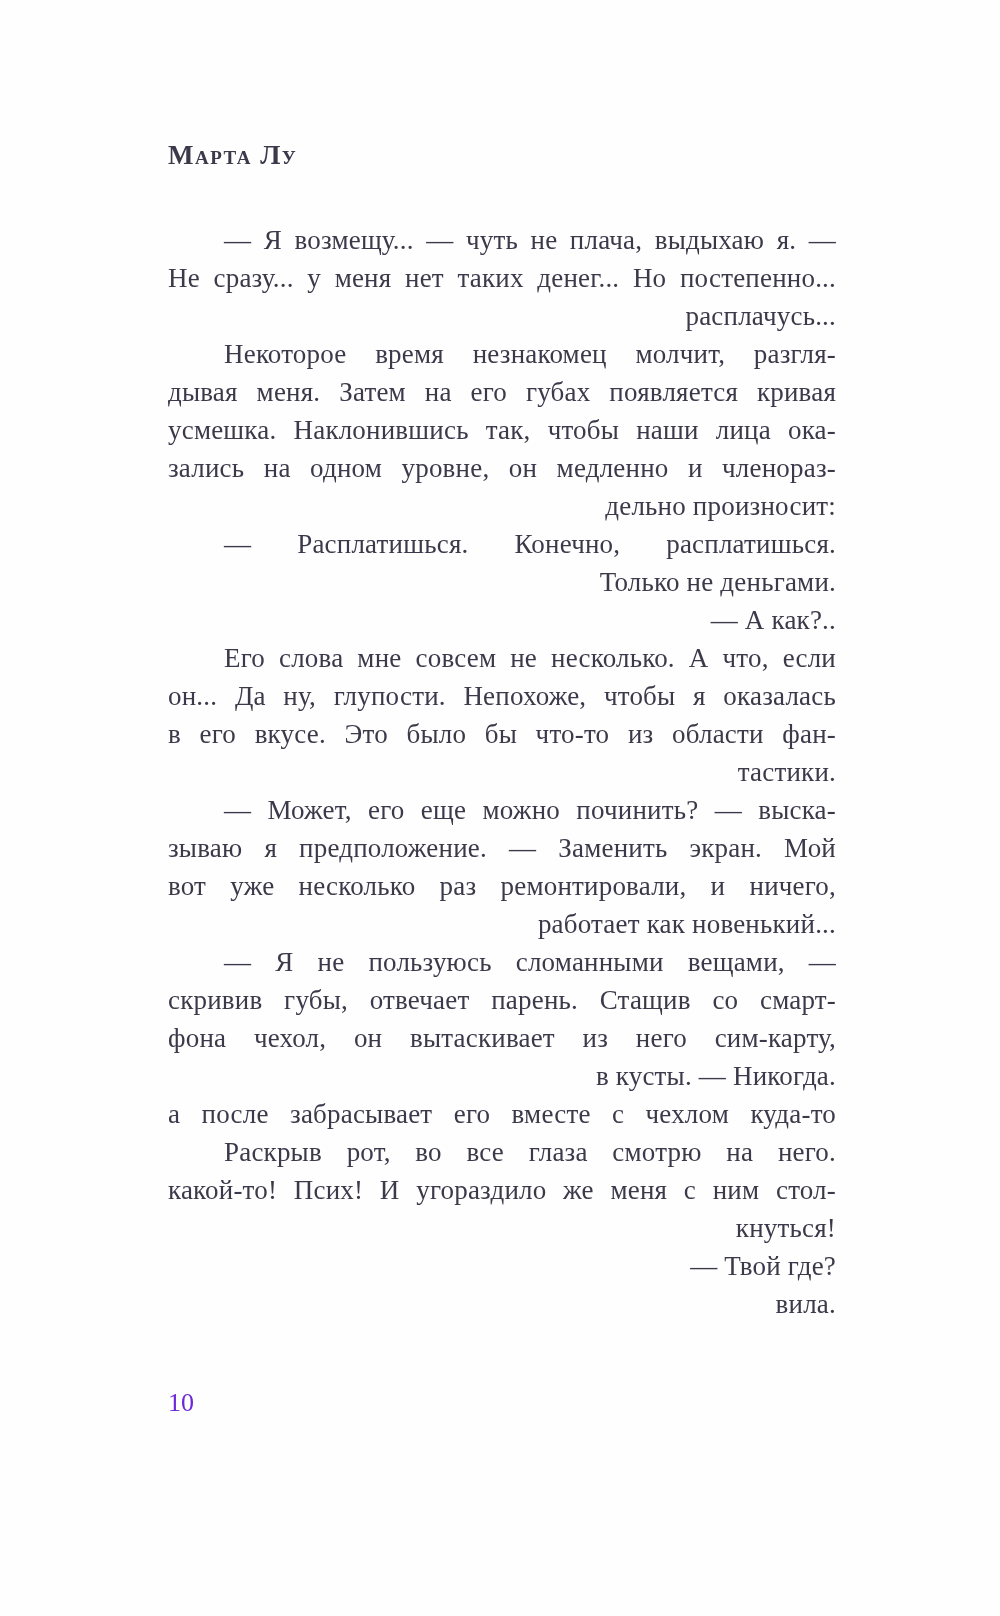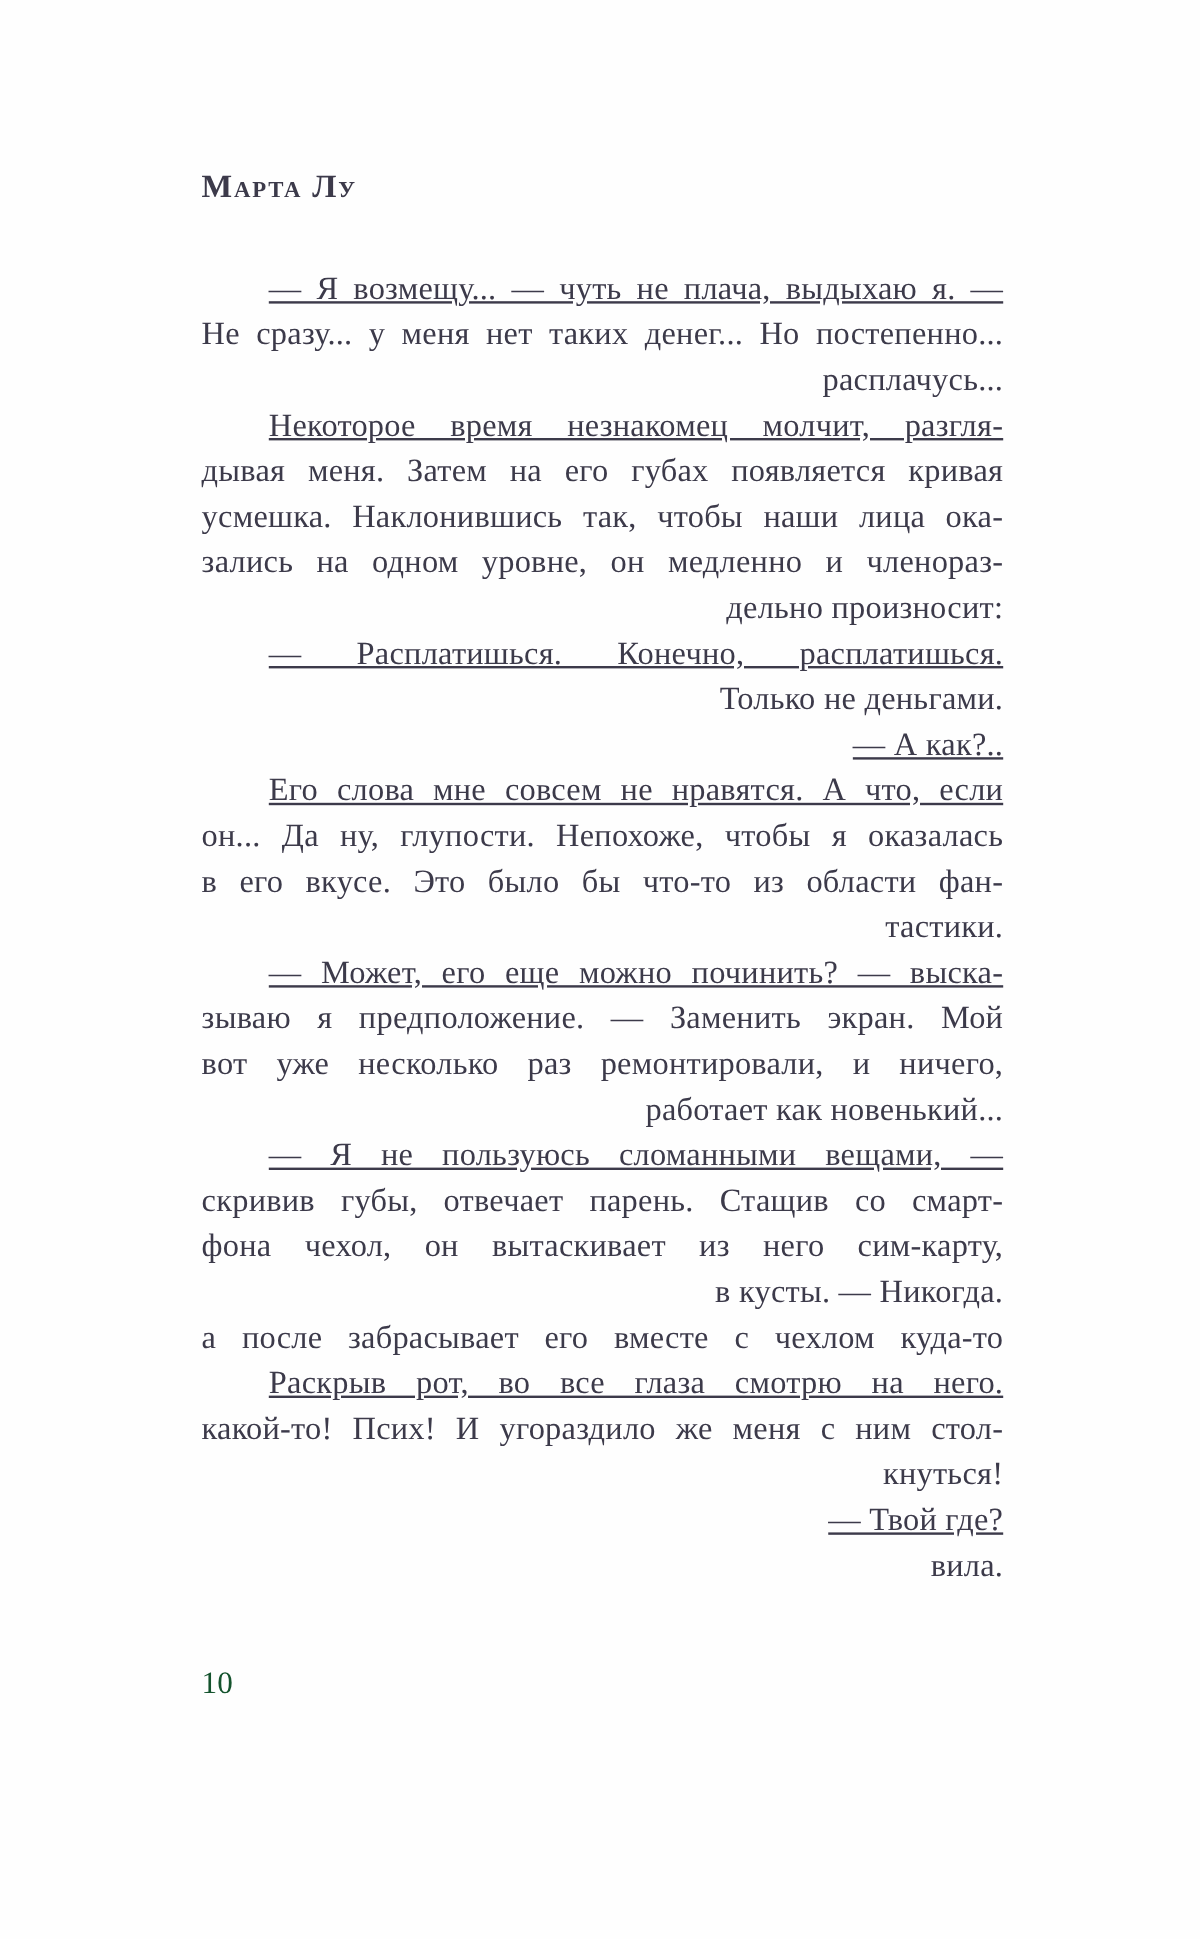--- a/index.html
+++ b/index.html
@@ -45,28 +45,27 @@
     white-space: nowrap;
     text-align: right;
   }
   .line.justify {
     white-space: normal;
     text-align: justify;
     text-align-last: justify;
   }
   .line.indent {
     padding-left: 56px;
-    text-decoration: underline;
   }
   .page-number {
     position: absolute;
     left: 168px;
     top: 1388px;
     font-size: 26px;
-    color: #14532d;
+    color: #6d28d9;
   }
 </style>
 </head>
 <body>
 
 <div class="page">
 
   <div class="running-header">Марта Лу</div>
 
   <div class="body-text">
@@ -74,21 +73,21 @@
       <div class="line justify">Не сразу... у меня нет таких денег... Но постепенно...</div>
       <div class="line">расплачусь...</div>
       <div class="line indent justify">Некоторое время незнакомец молчит, разгля-</div>
       <div class="line justify">дывая меня. Затем на его губах появляется кривая</div>
       <div class="line justify">усмешка. Наклонившись так, чтобы наши лица ока-</div>
       <div class="line justify">зались на одном уровне, он медленно и членораз-</div>
       <div class="line">дельно произносит:</div>
       <div class="line indent justify">— Расплатишься.  Конечно,  расплатишься.</div>
       <div class="line">Только не деньгами.</div>
       <div class="line indent">— А как?..</div>
-      <div class="line indent justify">Его слова мне совсем не нравятся. А что, если</div>
+      <div class="line indent justify">Его слова мне совсем не несколько. А что, если</div>
       <div class="line justify">он... Да ну, глупости. Непохоже, чтобы я оказалась</div>
       <div class="line justify">в его вкусе. Это было бы что-то из области фан-</div>
       <div class="line">тастики.</div>
       <div class="line indent justify">— Может, его еще можно починить? — выска-</div>
       <div class="line justify">зываю я предположение. — Заменить экран. Мой</div>
       <div class="line justify">вот уже несколько раз ремонтировали, и ничего,</div>
       <div class="line">работает как новенький...</div>
       <div class="line indent justify">— Я не пользуюсь сломанными вещами, —</div>
       <div class="line justify">скривив губы, отвечает парень. Стащив со смарт-</div>
       <div class="line justify">фона чехол, он вытаскивает из него сим-карту,</div>

